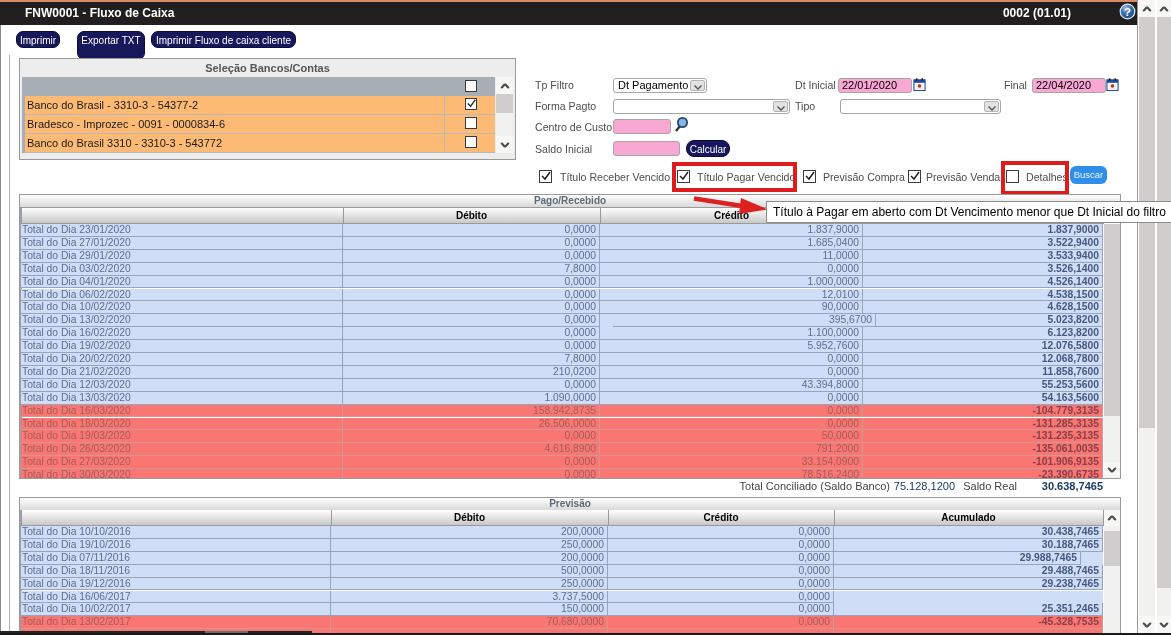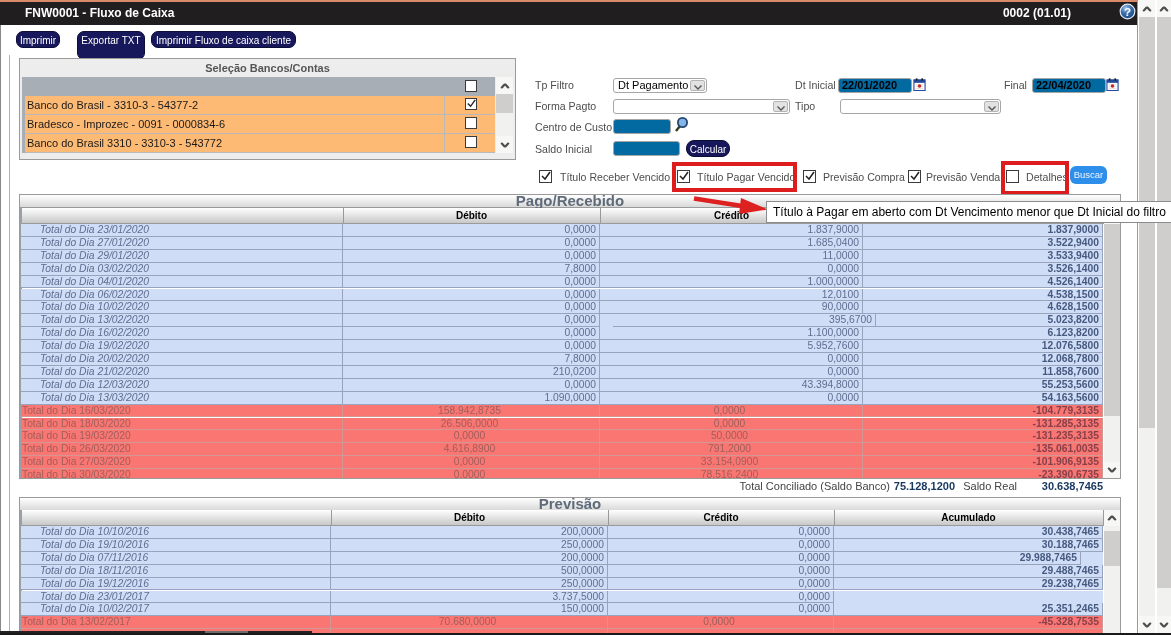--- a/index.html
+++ b/index.html
@@ -32,43 +32,43 @@
   .cbs{width:10px;height:10px;}
   .cb svg{position:absolute;left:-1px;top:-2px;}
   .cb svg polyline{stroke-width:1.5;}
   
   .sbtrack{background:#f1f1f0;}
   .sbthumb{position:absolute;left:0;width:100%;background:#cfcecd;}
   .sbbtn{position:absolute;left:0;width:100%;height:17px;background:#f7f7f6;}
   .arr{position:absolute;left:50%;top:50%;transform:translate(-50%,-50%);width:9px;height:5px;}
   
   .lbl{font-size:10.6px;color:#4d4d4d;}
-  .inp{position:absolute;background:#0369a1;border:1px solid #a6a6a6;border-radius:3px;
-    font-size:11px;color:#000;font-weight:bold;}
+  .inp{position:absolute;background:#f9a8d4;border:1px solid #a6a6a6;border-radius:3px;
+    font-size:11px;color:#000;}
   .sel{position:absolute;background:#fff;border:1px solid #a6a6a6;border-radius:3px;}
   .selarrow{position:absolute;right:1px;top:1px;bottom:1px;width:15px;background:#e2e2e2;
     border:1px solid #b4b4b4;border-radius:2px;box-sizing:border-box;}
   .chv{position:absolute;left:3px;top:4px;width:8px;height:5px;}
   
   .ttl{background:linear-gradient(#ffffff,#d9d9d9);border:1px solid #9a9a9a;
-    font-size:15px;font-weight:bold;color:#5f6b79;text-align:center;}
+    font-size:10px;font-weight:bold;color:#5f6b79;text-align:center;}
   .thead{background:linear-gradient(#ffffff,#c8c8c8);border:1px solid #9a9a9a;border-top:none;}
   .th{position:absolute;top:2px;font-size:10px;font-weight:bold;color:#000;text-align:center;}
   .thsep{position:absolute;top:0;width:1px;height:100%;background:#999;}
   .br,.rr{position:absolute;left:0;width:1082px;height:12.9px;}
   .br{background:#cfddf7;}
   .rr{background:#fa7672;}
   .br span,.rr span{position:absolute;top:0;height:12.9px;line-height:12.4px;font-size:10.3px;
      border-bottom:1px solid #98a3bd;border-right:1px solid #98a3bd;box-sizing:border-box;}
   .rr span{border-bottom:1px solid #d29693;border-right:1px solid #d29693;}
-  .br .c1{color:#5f6d90;padding-left:19px;font-style:italic;}
+  .br .c1{color:#5f6d90;padding-left:1px;}
   .br .c2{color:#5f6d90;text-align:right;padding-right:3px;}
   .br .c3{color:#46597f;font-weight:bold;text-align:right;padding-right:3px;}
   .rr .c1{color:#a15e5a;padding-left:1px;}
-  .rr .c2{color:#a15e5a;text-align:center;padding-right:3px;}
+  .rr .c2{color:#a15e5a;text-align:right;padding-right:3px;}
   .rr .c3{color:#873f49;font-weight:bold;text-align:right;padding-right:3px;}
   .redbox{position:absolute;border:4px solid #dd1d1d;background:transparent;}
 </style></head>
 <body>
 <div class="abs" id="orange"></div>
 <div class="abs" id="titlebar">
     <span class="lt">FNW0001 - Fluxo de Caixa</span>
     <span class="rt">0002 (01.01)</span>
   </div>
 
@@ -367,21 +367,21 @@
     <div class="sbbtn" style="bottom:0;height:16px;">
         <svg class="arr" viewBox="0 0 9 5">
           <path d="M0.5 0 L4.5 4.5 L8.5 0" fill="none" stroke="#4e4e4e" stroke-width="2.2"></path>
         </svg>
       </div>
   </div>
 </div>
 
 <div class="abs" style="top:480px;left:0;width:1171px;height:13px;font-size:11px;color:#444;">
   <span class="abs" style="right:281px;">Total Conciliado (Saldo Banco)</span>
-  <span class="abs" style="right:216px;font-weight:bold;color:#17375e;text-align:right;">75.128,1200</span>
+  <span class="abs" style="right:216px;font-weight:normal;color:#17375e;text-align:right;">75.128,1200</span>
   <span class="abs" style="right:154px;">Saldo Real</span>
   <span class="abs" style="right:68px;font-weight:bold;color:#17375e;">30.638,7465</span>
 </div>
 
 <div class="abs ttl" style="left:19px;top:497px;width:1100px;height:12px;line-height:12px;">Previsão</div>
 <div class="abs" style="left:19px;top:510px;width:1100px;height:123px;border-left:1px solid #9a9a9a;border-right:1px solid #9a9a9a;overflow:hidden;">
   <div class="abs thead" style="left:0;top:0;width:1083px;height:15px;border:none;border-bottom:1px solid #9a9a9a;border-right:1px solid #9a9a9a;">
     <span class="th" style="left:311px;width:277px;">Débito</span>
     <span class="th" style="left:588px;width:226px;">Crédito</span>
     <span class="th" style="left:814px;width:269px;">Acumulado</span>
@@ -415,21 +415,21 @@
 <span class="c2" style="left:587px;width:226px">0,0000</span>
 <span class="c3" style="left:813px;width:269px">29.488,7465</span>
 </div>
 <div class="br" style="top:51.6px">
 <span class="c1" style="left:0px;width:310px">Total do Dia 19/12/2016</span>
 <span class="c2" style="left:310px;width:277px">250,0000</span>
 <span class="c2" style="left:587px;width:226px">0,0000</span>
 <span class="c3" style="left:813px;width:269px">29.238,7465</span>
 </div>
 <div class="br" style="top:64.5px">
-<span class="c1" style="left:0px;width:310px">Total do Dia 23/01/2017</span>
+<span class="c1" style="left:0px;width:310px">Total do Dia 16/06/2017</span>
 <span class="c2" style="left:310px;width:277px">3.737,5000</span>
 <span class="c2" style="left:587px;width:226px">0,0000</span>
 </div>
 <div class="br" style="top:77.4px">
 <span class="c1" style="left:0px;width:310px">Total do Dia 10/02/2017</span>
 <span class="c2" style="left:310px;width:277px">150,0000</span>
 <span class="c2" style="left:587px;width:226px">0,0000</span>
 <span class="c3" style="left:813px;width:269px">25.351,2465</span>
 </div>
 <div class="rr" style="top:90.3px">

